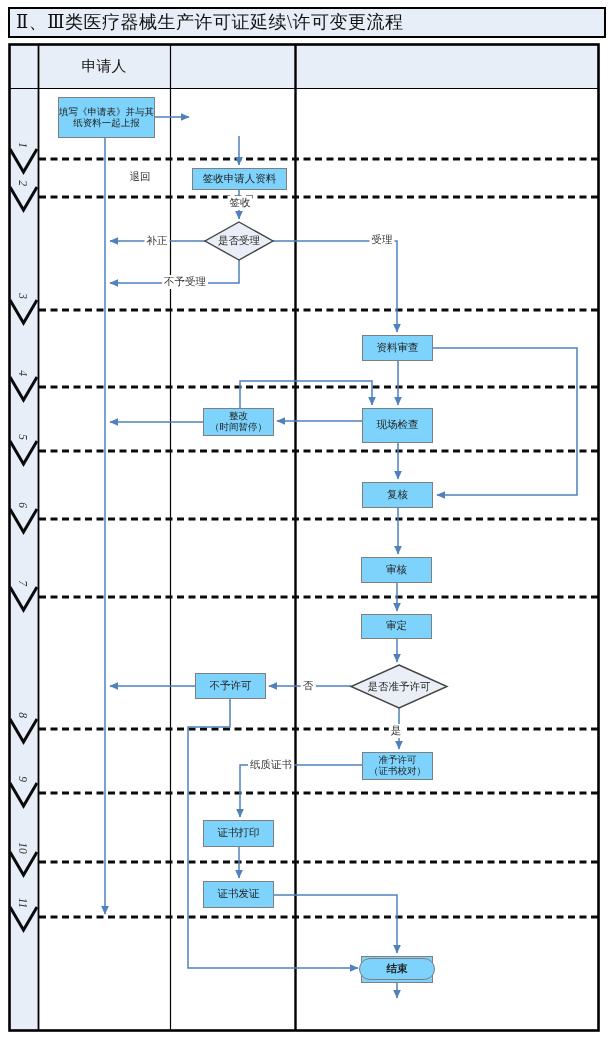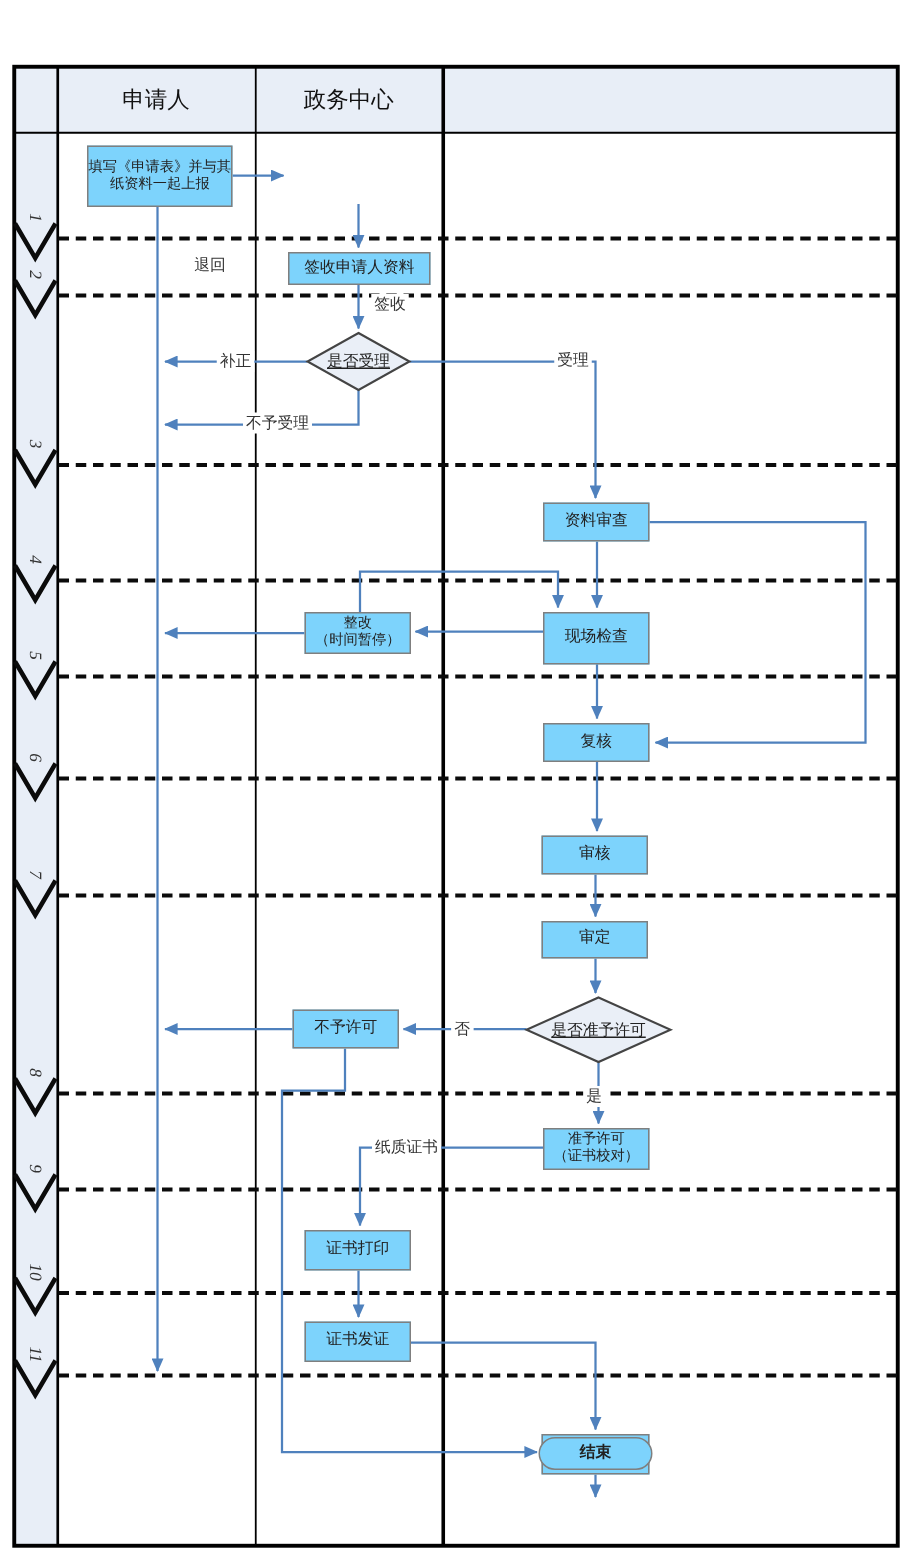--- a/index.html
+++ b/index.html
@@ -10,38 +10,38 @@
   .lane-col-bg{position:absolute;left:9px;top:44px;width:29px;height:986px;background:#e8eef7;}
   .header-bg{position:absolute;left:9px;top:44px;width:590px;height:44px;background:#e8eef7;}
   .col-header{position:absolute;top:44px;height:44px;display:flex;align-items:center;justify-content:center;
               font-size:15px;}
   svg.layer{position:absolute;left:0;top:0;width:609px;height:1037px;}
   .node{position:absolute;background:#7dd3fc;border:1.5px solid #7f7f7f;box-sizing:border-box;
         display:flex;align-items:center;justify-content:center;text-align:center;
         font-size:10.5px;line-height:1.15;white-space:pre-line;color:#222;}
   .node.small{font-size:9.5px;}
   .diamond-label{position:absolute;background:transparent;border:none;display:flex;align-items:center;
-        justify-content:center;text-align:center;font-size:10.5px;color:#222;text-decoration:underline;}
+        justify-content:center;text-align:center;font-size:10.5px;color:#222;}
   .stadium{border-radius:12px;}
   .elabel{position:absolute;transform:translate(-50%,-50%);background:#fff;padding:0 2px;
           font-size:10.5px;color:#333;white-space:nowrap;}
   .stepnum{position:absolute;width:26px;height:14px;display:flex;align-items:center;justify-content:center;
            font-size:11.5px;color:#333;transform:rotate(90deg);font-style:italic;}
 </style>
 </head>
 <body>
 
 <div class="page">
 
+  <div class="title-bar">Ⅱ、Ⅲ类医疗器械生产许可证延续\许可变更流程</div>
 
   <div class="lane-col-bg"></div>
   <div class="header-bg"></div>
 
   <div class="col-header" style="left:38px;width:132px;">申请人</div>
-  <div class="col-header" style="left:170px;width:125px;">政务中心</div>
 
   <svg class="layer" viewBox="0 0 609 1037">
     <defs>
       <marker id="arr" viewBox="0 0 9 8" refX="8.4" refY="4" markerWidth="9" markerHeight="8" markerUnits="userSpaceOnUse" orient="auto">
         <path d="M0,0 L9,4 L0,8 Z" fill="#4f81bd"></path>
       </marker>
     </defs>
 
     <g stroke="#000">
       <rect x="9.5" y="44.5" width="589" height="986" fill="none" stroke-width="2.6"></rect>
@@ -137,21 +137,21 @@
   <div class="diamond-label" style="left:351px;top:673px;width:96px;height:27px;">是否准予许可</div>
   <div class="node" style="left:195px;top:673px;width:71px;height:26px;">不予许可</div>
   <div class="node small" style="left:362px;top:752px;width:71px;height:28px;">准予许可
 （证书校对）</div>
   <div class="node" style="left:203px;top:820px;width:71px;height:27px;">证书打印</div>
   <div class="node" style="left:203px;top:881px;width:71px;height:27px;">证书发证</div>
   <div class="node" style="left:361px;top:956px;width:72px;height:27px;">归档</div>
   <div class="node stadium" style="left:359px;top:958px;width:76px;height:22px;font-weight:bold;">结束</div>
 
   <span class="elabel" style="left:140px;top:177px;">退回</span>
-  <span class="elabel" style="left:240px;top:203px;margin-left:20px;">签收</span>
+  <span class="elabel" style="left:240px;top:203px;">签收</span>
   <span class="elabel" style="left:157px;top:241px;">补正</span>
   <span class="elabel" style="left:382px;top:240px;">受理</span>
   <span class="elabel" style="left:185px;top:282px;">不予受理</span>
   <span class="elabel" style="left:308px;top:686px;">否</span>
   <span class="elabel" style="left:396px;top:731px;">是</span>
   <span class="elabel" style="left:271px;top:765px;">纸质证书</span>
 
 </div>
 
 </body></html>

